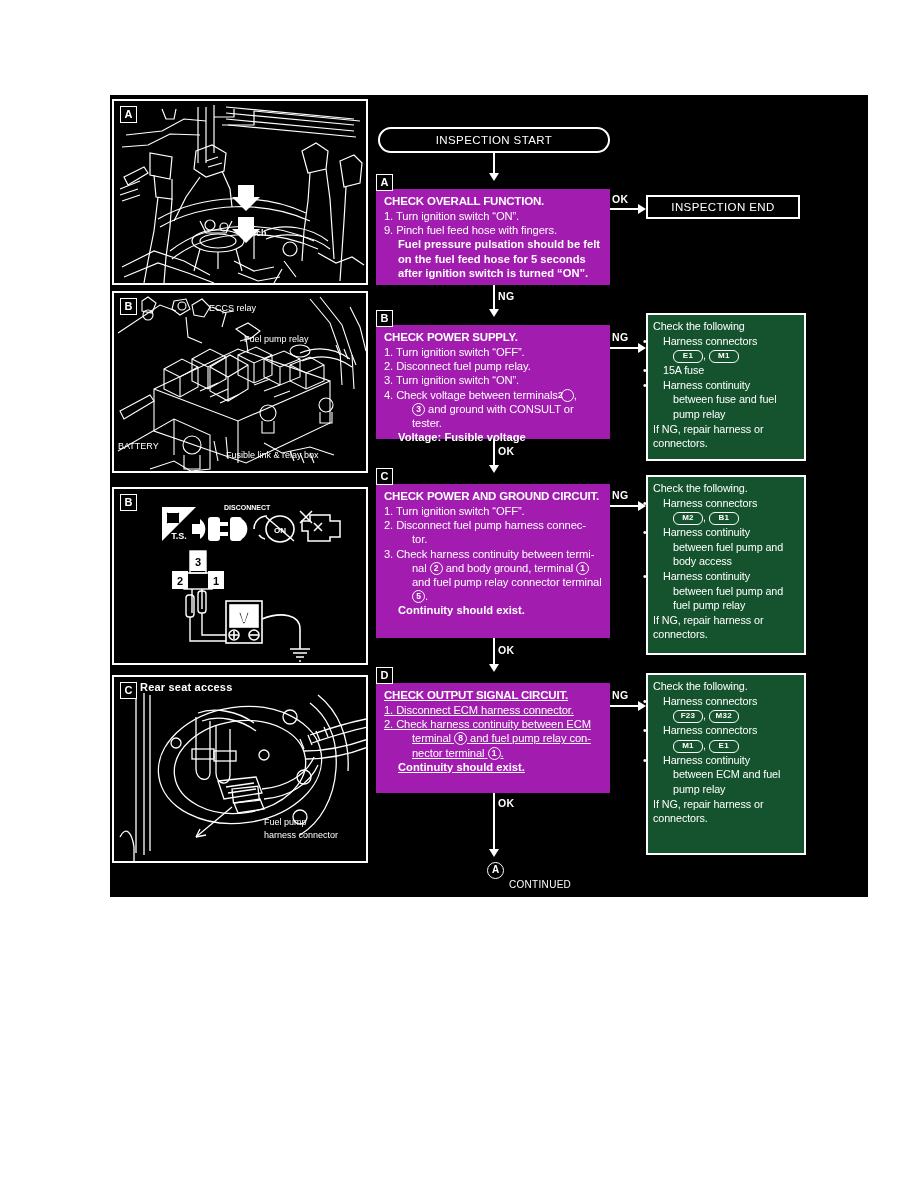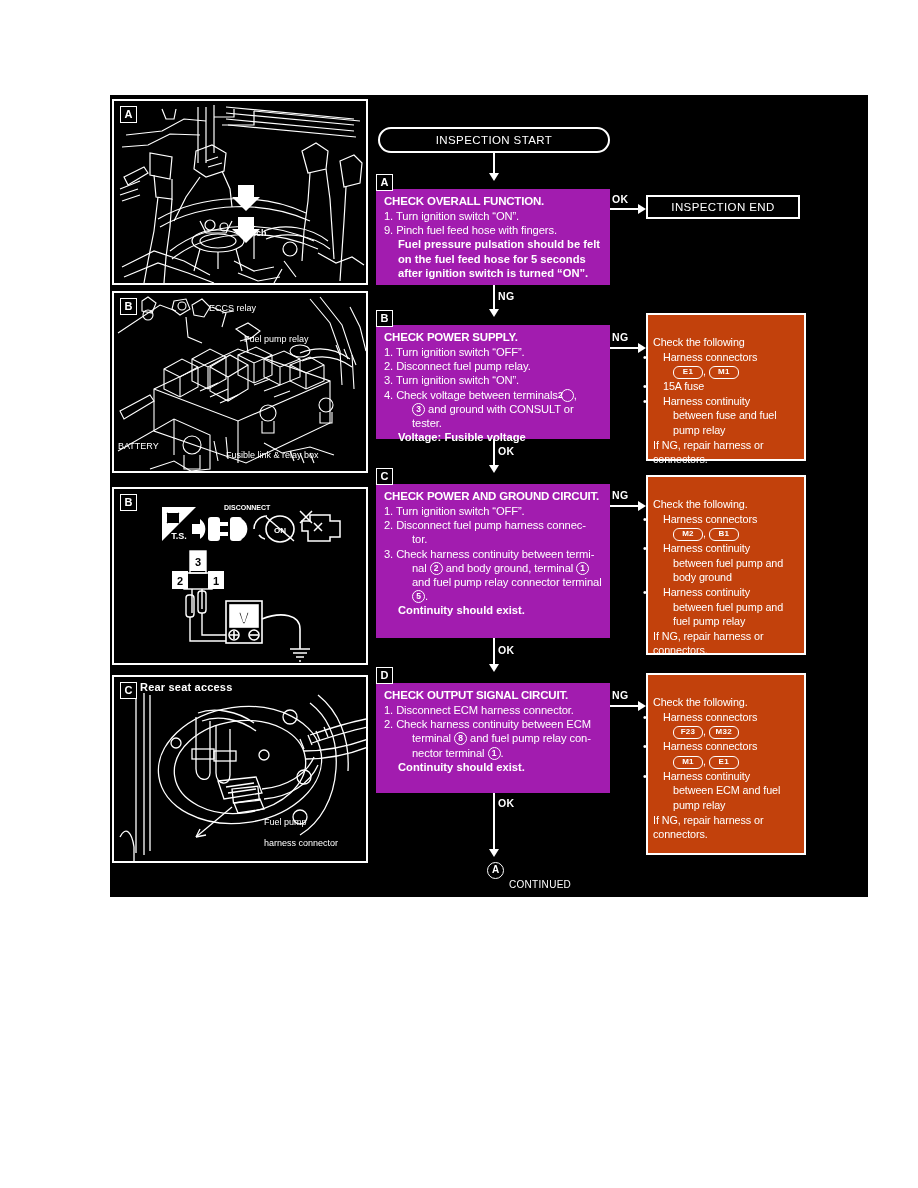--- a/index.html
+++ b/index.html
@@ -41,22 +41,22 @@
   .pill{display:inline-block;min-width:20px;padding:0 4px;height:11px;line-height:10px;
         border:1.5px solid #fff;border-radius:6px;font-size:8px;font-weight:bold;
         text-align:center;vertical-align:1px;letter-spacing:.3px;}
 
   
   .term{position:absolute;border:2px solid #fff;background:#000;box-sizing:border-box;
         display:flex;align-items:center;justify-content:center;
         font-size:11.5px;letter-spacing:.4px;}
 
   
-  .remedy{position:absolute;border:2px solid #fff;background:#c2410c;box-sizing:border-box;
-        padding:20px 5px;}
+  .remedy{position:absolute;border:2px solid #fff;background:#14532d;box-sizing:border-box;
+        padding:4px 5px;}
   .remedy .rline{font-size:10.8px;line-height:14.6px;letter-spacing:-.1px;}
   .remedy ul{margin:0;padding:0;list-style:none;}
   .remedy li{font-size:10.8px;line-height:14.6px;padding-left:10px;text-indent:-10px;
         letter-spacing:-.1px;}
   .remedy li .sub{display:block;text-indent:0;padding-left:10px;}
   .bull{display:inline-block;width:10px;}
 
   
   .vline{position:absolute;width:2px;background:#fff;}
   .hline{position:absolute;height:2px;background:#fff;}
@@ -329,21 +329,21 @@
         <circle cx="176" cy="40" r="7"></circle>
         <circle cx="150" cy="78" r="5"></circle>
         <circle cx="190" cy="100" r="7"></circle>
         <circle cx="186" cy="140" r="7"></circle>
 
         <path d="M118 130 L82 160"></path>
         <path d="M82 160 L92 158 M82 160 L86 152"></path>
       </g>
     </svg>
     <div class="panel-label" style="left:150px;top:140px;">Fuel pump</div>
-    <div class="panel-label" style="left:150px;top:153px;margin-top:8px;">harness connector</div>
+    <div class="panel-label" style="left:150px;top:153px;">harness connector</div>
   </div>
 
   <div class="term" style="left:268px;top:32px;width:232px;height:26px;border-radius:13px;">INSPECTION START</div>
 
   <div class="vline" style="left:383px;top:58px;height:22px;"></div>
   <div class="arrow-d" style="left:379px;top:78px;"></div>
 
   <div class="step-badge" style="left:266px;top:79px;">A</div>
   <div class="step" style="left:266px;top:94px;width:234px;height:96px;">
     <h4>CHECK OVERALL FUNCTION.</h4>
@@ -420,21 +420,21 @@
 
   <div class="hline" style="left:500px;top:410px;width:30px;"></div>
   <div class="arrow-r" style="left:528px;top:406px;"></div>
   <div class="elabel" style="left:502px;top:394px;">NG</div>
 
   <div class="vline" style="left:383px;top:543px;height:28px;"></div>
   <div class="arrow-d" style="left:379px;top:569px;"></div>
   <div class="elabel" style="left:388px;top:549px;">OK</div>
 
   <div class="step-badge" style="left:266px;top:572px;">D</div>
-  <div class="step" style="left:266px;top:588px;width:234px;height:110px;">
+  <div class="step" style="left:266px;top:588px;width:234px;height:110px;text-decoration:underline;">
     <h4>CHECK OUTPUT SIGNAL CIRCUIT.</h4>
     <ol>
       <li>1. Disconnect ECM harness connector.</li>
       <li>
         <span>2. Check harness continuity between ECM</span>
         <span class="cont">
           <span>terminal</span>
           <span class="cnum">8</span>
           <span>and fuel pump relay con-</span>
         </span>
@@ -486,21 +486,21 @@
       <li>
         <span class="bull">•</span><span>Harness connectors</span>
         <span class="sub">
           <span class="pill">M2</span>,
           <span class="pill">B1</span>
         </span>
       </li>
       <li>
         <span class="bull">•</span><span>Harness continuity</span>
         <span class="sub">between fuel pump and</span>
-        <span class="sub">body ground</span>
+        <span class="sub">body access</span>
       </li>
       <li>
         <span class="bull">•</span><span>Harness continuity</span>
         <span class="sub">between fuel pump and</span>
         <span class="sub">fuel pump relay</span>
       </li>
     </ul>
     <div class="rline">If NG, repair harness or</div>
     <div class="rline">connectors.</div>
   </div>

